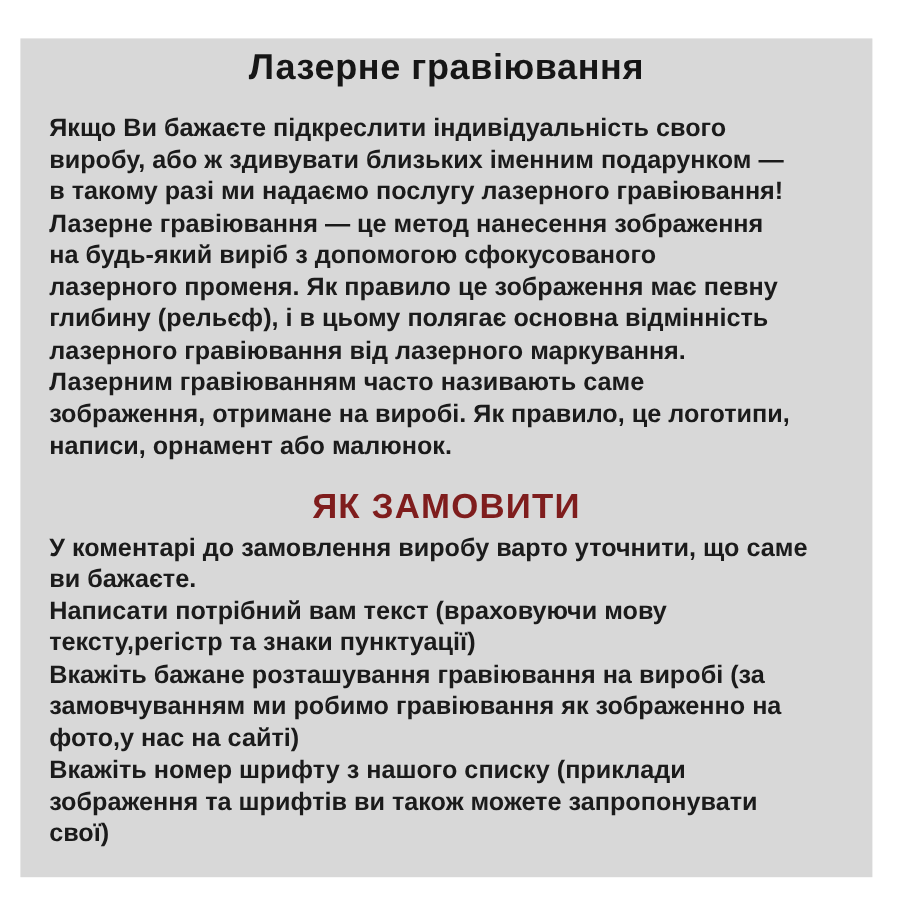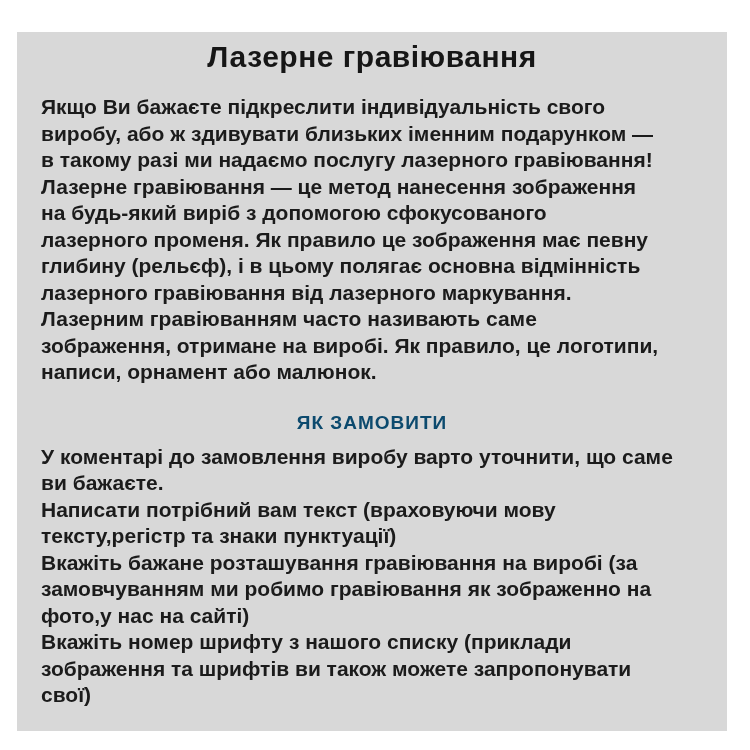--- a/index.html
+++ b/index.html
@@ -30,25 +30,25 @@
     margin: 0 14px 0 0;
     font-size: 30px;
     line-height: 40px;
     text-align: center;
     letter-spacing: 0.5px;
     color: #161616;
     white-space: pre-line;
   }
   .section-title {
     margin: 17px 14px 1px 0;
-    font-size: 19px;
+    font-size: 29px;
     line-height: 40px;
     text-align: center;
     letter-spacing: 1px;
-    color: #0c4a6e;
+    color: #7f1d1d;
     white-space: pre-line;
   }
   .body-text {
     margin: 0;
     font-size: 21px;
     line-height: 26.5px;
     white-space: pre-line;
   }
   .offer {
     margin-top: 17px;

